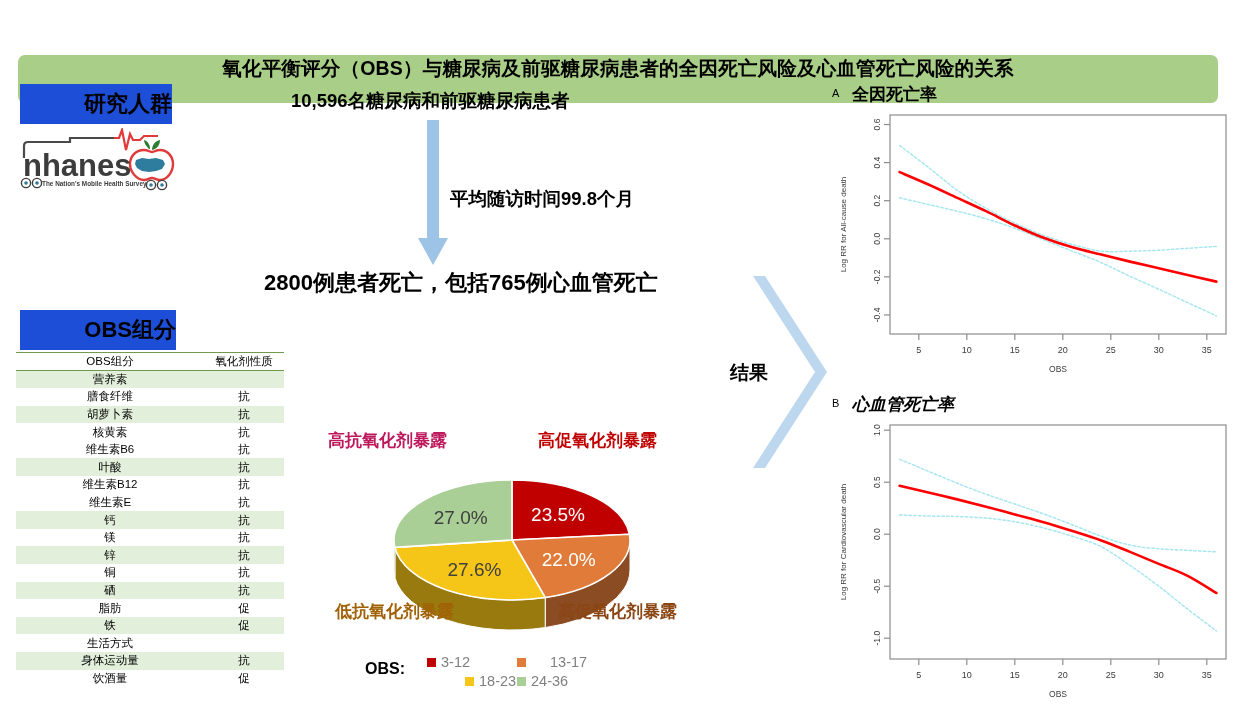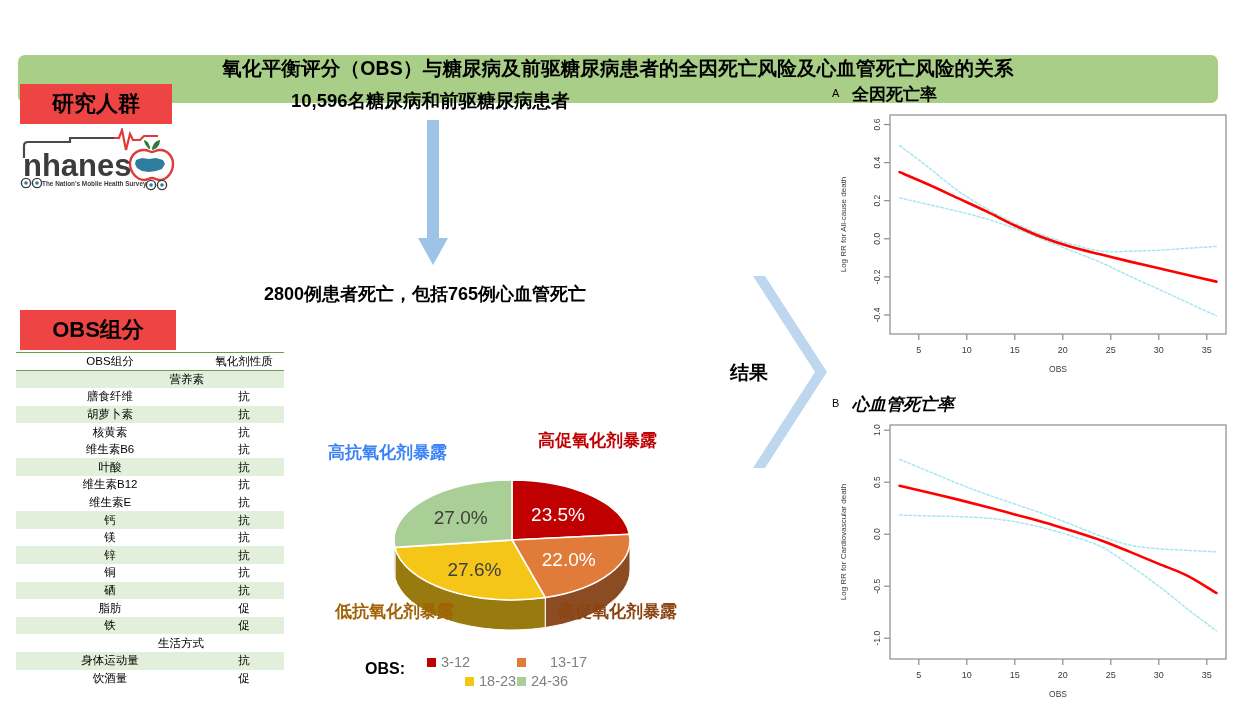--- a/index.html
+++ b/index.html
@@ -17,37 +17,37 @@
     background: #A8CE87; border-radius: 7px;
     display: flex; justify-content: center; margin-top: 43px;
   }
   .title-banner .t {
     font-size: 19.5px; font-weight: bold; color: #000;
     letter-spacing: .2px; white-space: nowrap;
   }
 
   
   .pill {
-    position: absolute; background: #ef4444;
-    display: flex; align-items: center; justify-content: center;
+    position: absolute; background: #1d4ed8;
+    display: flex; align-items: center; justify-content: flex-end;
   }
   .pill span { font-size: 22px; font-weight: bold; color: #000; }
   #pill-population { left: 20px; top: 84px; width: 152px; height: 40px; }
   #pill-obs        { left: 20px; top: 310px; width: 156px; height: 40px; }
 
   
   #nhanes-logo {
     position: absolute; left: 18px; top: 128px; width: 160px; height: 66px;
   }
 
   
   .flow-text { position: absolute; font-weight: bold; color: #000; white-space: nowrap; }
   #flow-cohort   { left: 291px; top: 88px;  font-size: 18.5px; }
   #flow-followup { left: 450px; top: 186px; font-size: 18.5px; }
-  #flow-deaths   { left: 264px; top: 282px; font-size: 18px; }
+  #flow-deaths   { left: 264px; top: 268px; font-size: 22px; }
 
   
   #down-arrow { position: absolute; left: 415px; top: 120px; width: 36px; height: 150px; }
 
   
   #results-chevron { position: absolute; left: 735px; top: 272px; width: 110px; height: 200px; }
   #results-label {
     position: absolute; left: 730px; top: 360px;
     font-size: 19px; font-weight: bold; color: #000;
   }
@@ -61,27 +61,27 @@
     padding: 1px 0 1px 0; height: 17.6px; line-height: 15px; font-weight: normal;
   }
   #obs-table thead th {
     border-top: 1.6px solid #6E9B4E; border-bottom: 1px solid #6E9B4E;
     font-weight: normal; text-align: center;
   }
   #obs-table thead th.c1 { width: 188px; }
   #obs-table thead th.c2 { width: 80px; }
   #obs-table tbody tr.alt { background: #E2EFDA; }
   #obs-table td.name  { text-align: center; margin-top: 24px; }
-  #obs-table td.group { text-align: right; }
+  #obs-table td.group { text-align: center; }
   #obs-table td.prop  { text-align: center; }
 
   
   #pie-wrap { position: absolute; left: 300px; top: 425px; width: 420px; height: 270px; }
   .pie-label { position: absolute; font-size: 17px; font-weight: bold; white-space: nowrap; }
-  #pie-lbl-hi-anti  { left: 28px;  top: 16px;   color: #3b82f6; }
+  #pie-lbl-hi-anti  { left: 28px;  top: 4px;   color: #be185d; }
   #pie-lbl-hi-pro-1 { left: 238px; top: 4px;   color: #C00000; }
   #pie-lbl-lo-anti  { left: 0px;   top: 175px; color: #a16207; margin-left: 35px; }
   #pie-lbl-hi-pro-2 { left: 258px; top: 175px; color: #8B4513; }
 
   
   #pie-legend { position: absolute; left: 365px; top: 650px; width: 260px; height: 46px; }
   #legend-title {
     position: absolute; left: 0; top: 10px;
     font-size: 16px; font-weight: bold; color: #000;
   }
@@ -224,20 +224,21 @@
           <td class="prop">抗</td>
         </tr>
         <tr>
           <td class="name">饮酒量</td>
           <td class="prop">促</td>
         </tr>
       </tbody>
   </table>
 
   <div class="flow-text" id="flow-cohort">10,596名糖尿病和前驱糖尿病患者</div>
+  <div class="flow-text" id="flow-followup">平均随访时间99.8个月</div>
   <div class="flow-text" id="flow-deaths">2800例患者死亡，包括765例心血管死亡</div>
 
   <div id="down-arrow">
     <svg width="36" height="150" viewBox="0 0 36 150" xmlns="http://www.w3.org/2000/svg">
       <polygon points="12,0 24,0 24,118 33,118 18,145 3,118 12,118" fill="#9DC3E6"></polygon>
     </svg>
   </div>
 
   <div id="results-chevron">
     <svg width="110" height="200" viewBox="0 0 110 200" xmlns="http://www.w3.org/2000/svg">

